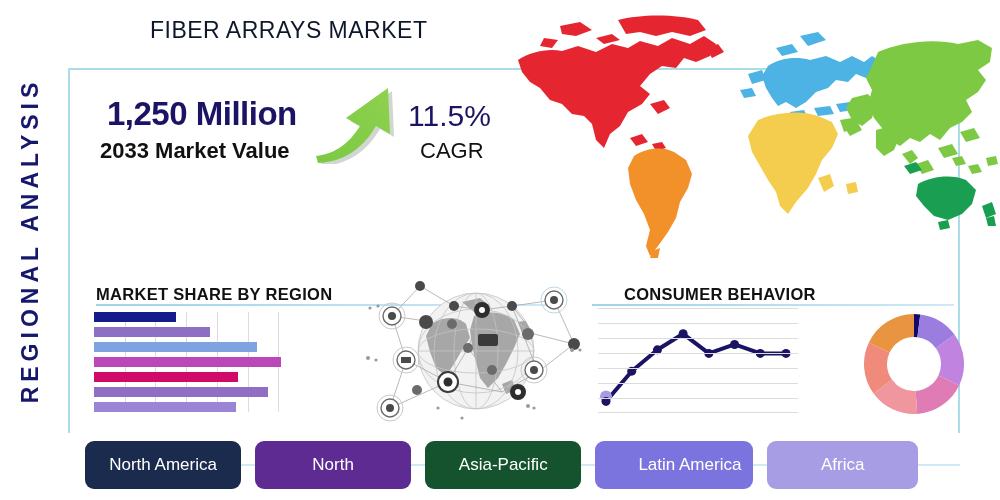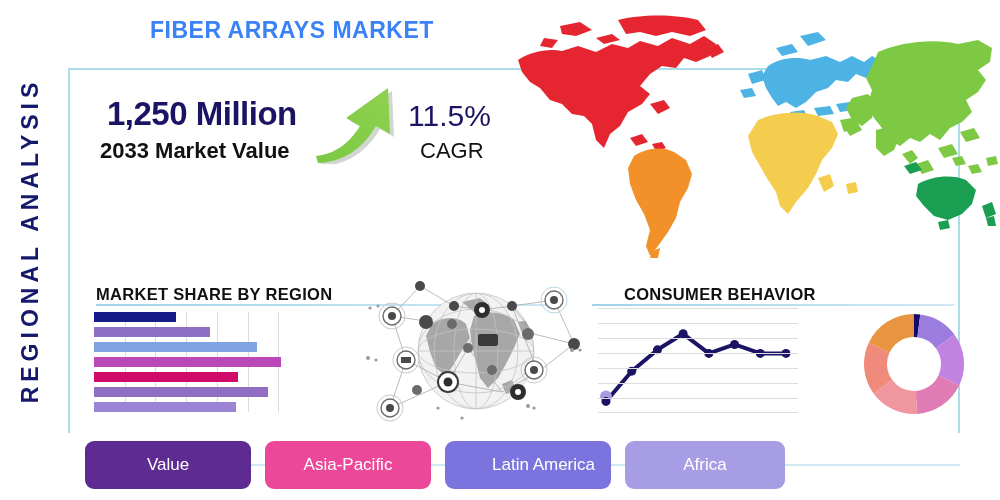--- a/index.html
+++ b/index.html
@@ -24,22 +24,22 @@
     font-size:23px;
     font-weight:700;
     letter-spacing:5px;
     color:#16186b;
     font-family:"Liberation Sans", sans-serif;
   }
 
   
   .main-title{
     position:absolute;left:150px;top:17px;
-    font-size:23px;font-weight:700;letter-spacing:0.5px;
-    color:#3b82f6;
+    font-size:23px;font-weight:400;letter-spacing:0.5px;
+    color:#0f172a;
     font-family:"Liberation Sans", sans-serif;
   }
 
   
   .panel{
     position:absolute;left:68px;top:68px;
     width:892px;height:365px;
     border-top:2px solid #aadde8;
     border-left:2px solid #aadde8;
     border-right:2px solid #aadde8;
@@ -429,24 +429,27 @@
         <path d="M96.45084971874738 26.61073738537635 A50 50 0 0 1 101.24135262330097 77.28896457825364 L80.43033041658252 67.49604087225697 A27 27 0 0 0 77.84345884812359 40.12979818810323 Z" fill="#c183e0"></path>
         <path d="M101.24135262330097 77.28896457825364 A50 50 0 0 1 59.13952597646568 105.90133642141357 L57.69534402729146 82.94672166756334 A27 27 0 0 0 80.43033041658252 67.49604087225697 Z" fill="#e07cb5"></path>
         <path d="M59.13952597646568 105.90133642141357 A50 50 0 0 1 15.549150281252636 85.38926261462366 L34.156541151876425 71.87020181189678 A27 27 0 0 0 57.69534402729146 82.94672166756334 Z" fill="#f0969f"></path>
         <path d="M15.549150281252636 85.38926261462366 A50 50 0 0 1 10.758647376699017 34.71103542174639 L31.56966958341747 44.503959127743045 A27 27 0 0 0 34.156541151876425 71.87020181189678 Z" fill="#f08a7a"></path>
         <path d="M10.758647376699017 34.71103542174639 A50 50 0 0 1 55.99999999999999 6 L55.99999999999999 29 A27 27 0 0 0 31.56966958341747 44.503959127743045 Z" fill="#e89440"></path>
       </svg>
   </div>
 
   <div class="region-connector"></div>
   <div class="regions" id="regions">
+      <div class="region-btn rb0" style="background: rgb(27, 43, 77);">
+        <span>North America</span>
+      </div>
       <div class="region-btn rb1" style="background: rgb(93, 43, 145);">
-        <span>Value</span>
-      </div>
-      <div class="region-btn rb2" style="background: #ec4899;">
+        <span>North</span>
+      </div>
+      <div class="region-btn rb2" style="background: #14532d;">
         <span>Asia-Pacific</span>
       </div>
       <div class="region-btn rb3" style="background: rgb(123, 116, 223);">
         <span>Latin America</span>
       </div>
       <div class="region-btn rb4" style="background: rgb(167, 157, 228);">
         <span>Africa</span>
       </div>
     </div>
 

